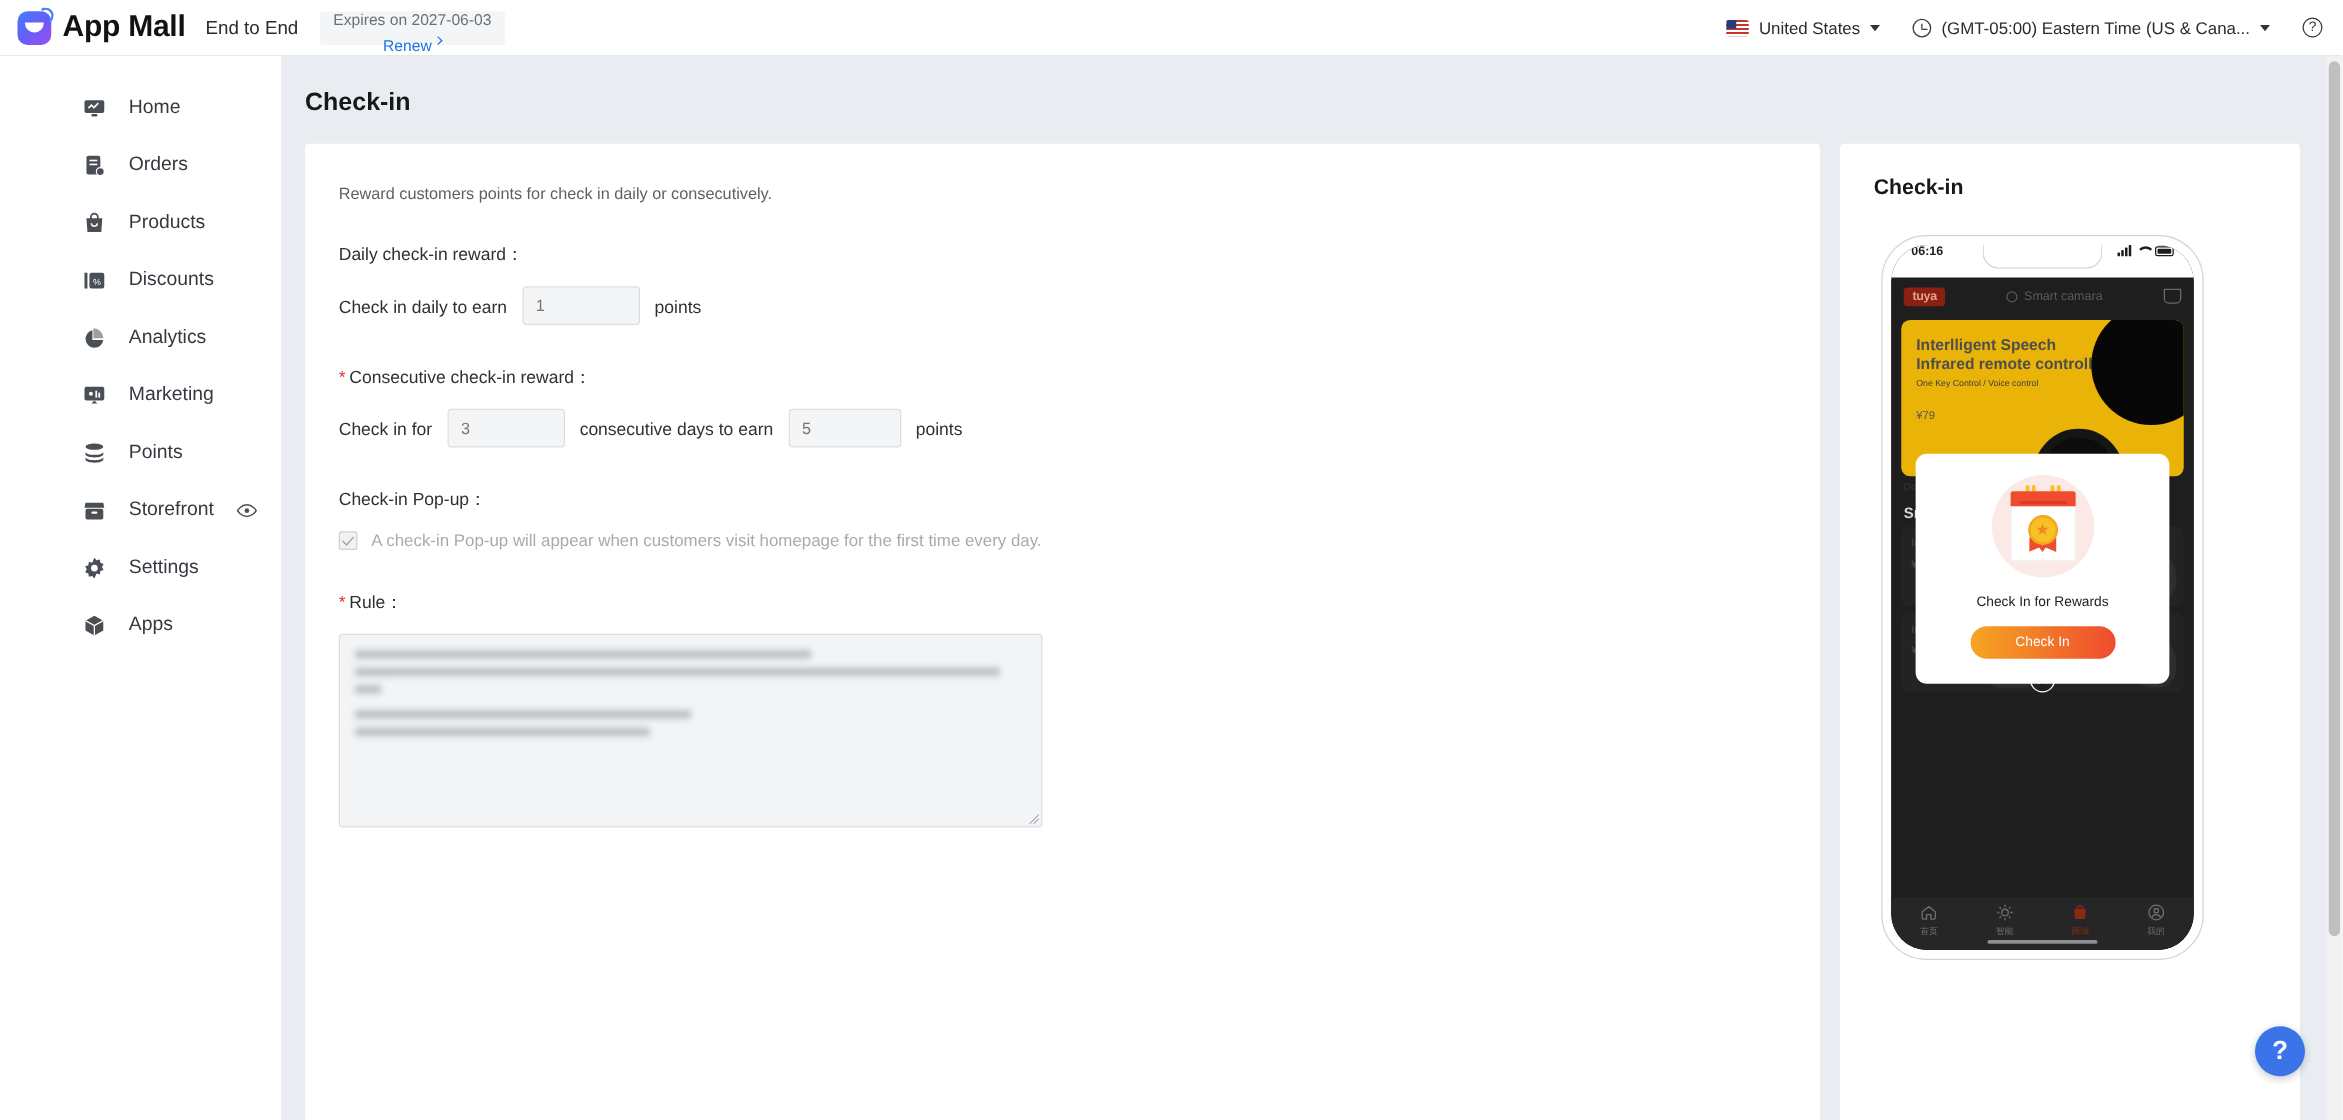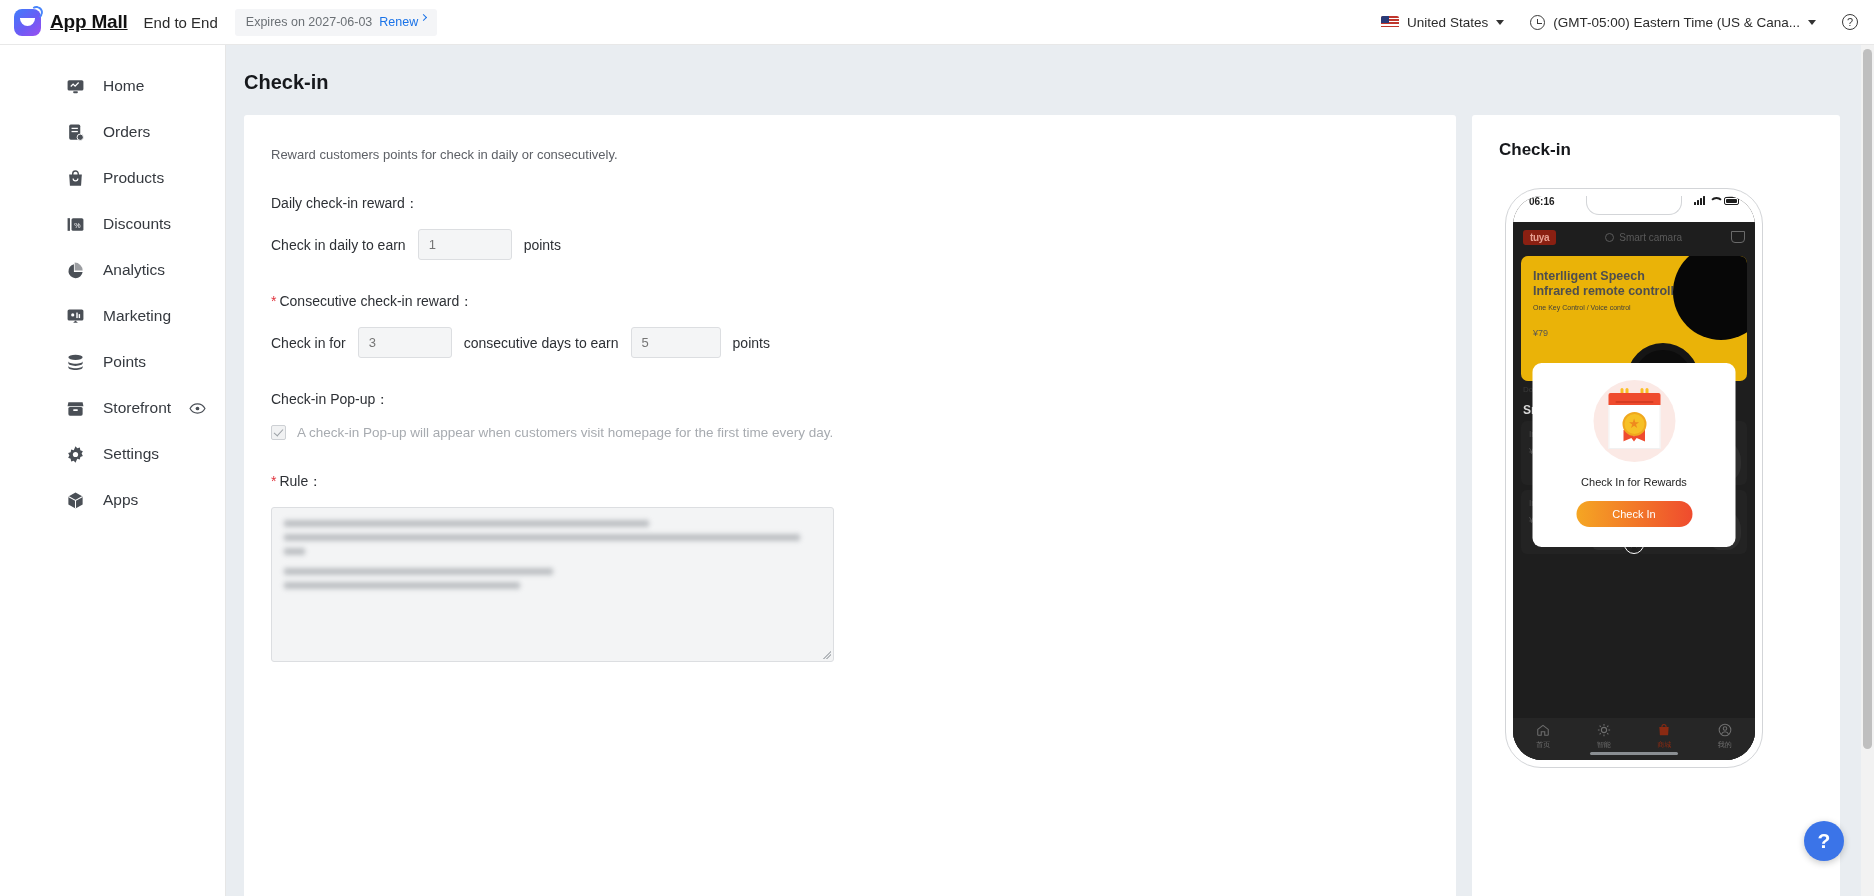--- a/index.html
+++ b/index.html
@@ -25,26 +25,26 @@
   }
   .brand-logo::after {
     content: ""; position: absolute; left: 6px; top: 9px; width: 15px; height: 8px;
     border-radius: 0 0 9px 9px; background: #ffffff;
   }
   .brand-logo::before {
     content: ""; position: absolute; right: -2px; top: -3px; width: 9px; height: 9px;
     border: 2px solid #4a86fb; border-left-color: transparent; border-bottom-color: transparent;
     border-radius: 50%; transform: rotate(10deg);
   }
-  .brand-name { font-size: 19px; font-weight: bold; color: #121212; letter-spacing: -.2px; text-decoration: underline; }
+  .brand-name { font-size: 24px; font-weight: bold; color: #121212; letter-spacing: -.2px; }
   .brand-sub { font-size: 15px; color: #2b2b2b; margin-left: 7px; }
 
   .expire-chip {
     margin-left: 17px; height: 27px; background: #f4f5f7; border-radius: 3px;
-    display: flex; align-items: center; gap: 7px; padding: 0 11px;
+    display: flex; align-items: center; gap: 7px; padding: 0 11px; flex-direction: column;
   }
   .expire-text { font-size: 12.5px; color: #6b7075; }
   .renew-link { font-size: 12.5px; color: #1a73e8; display: flex; gap: 3px; cursor: pointer; }
   .chev-r { width: 5px; height: 5px; border-right: 1.4px solid #1a73e8; border-top: 1.4px solid #1a73e8; transform: rotate(45deg); display:inline-block; }
 
   .topbar-right { margin-left: auto; display: flex; align-items: center; gap: 26px; padding-right: 2px; }
   .tb-item { display: flex; align-items: center; gap: 8px; font-size: 13.5px; color: #2b2b2b; cursor: pointer; }
   .flag {
     width: 18px; height: 13px; border-radius: 2px; flex: none; position: relative; overflow: hidden;
     background: repeating-linear-gradient(#c0362c 0 1.6px, #ffffff 1.6px 3.2px);

